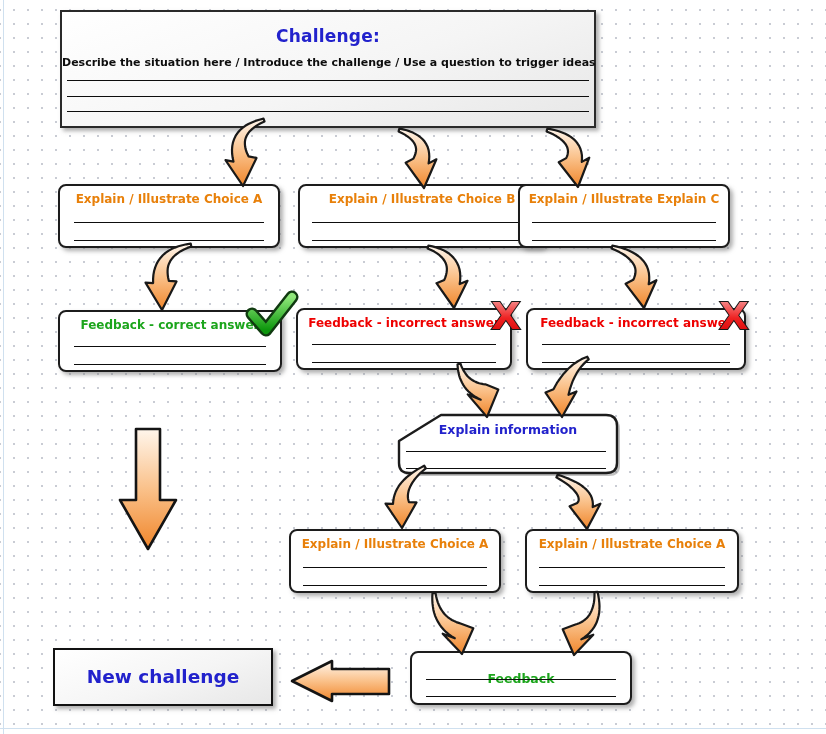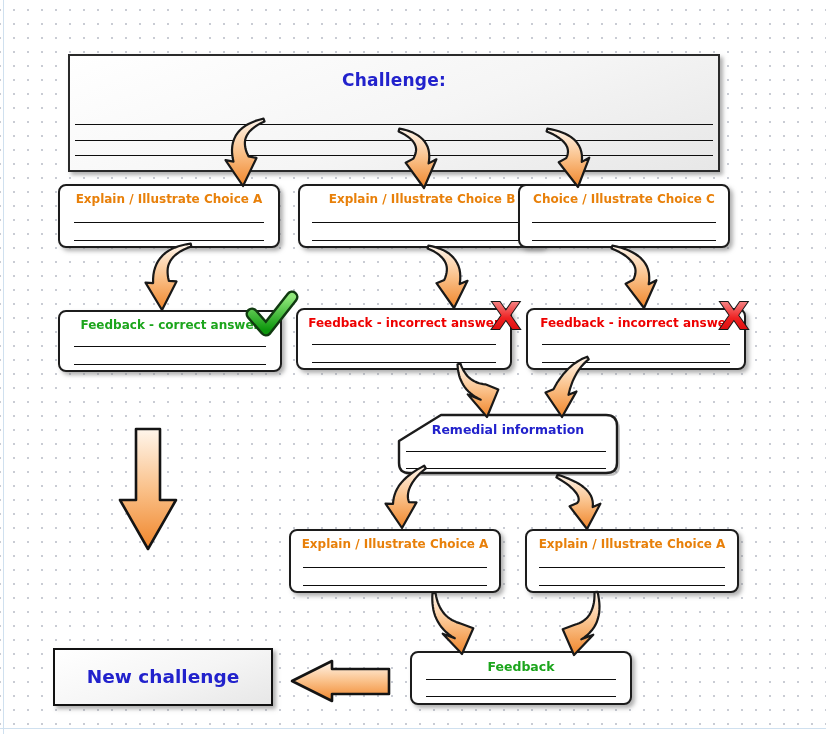--- a/index.html
+++ b/index.html
@@ -45,39 +45,40 @@
 
 <div id="canvas">
   <div class="page-edge-v"></div>
   <div class="page-edge-h"></div>
 
   <svg class="layer-shapes" width="826" height="734">
     <path d="M407,436 L441,415 L606,415 Q617,415 617,426 L617,463 Q617,473 606,473 L409,473 Q399,473 399,463 L399,441 Z" transform="translate(3,3)" fill="rgba(120,120,120,0.45)" stroke="none"></path>
     <path d="M407,436 L441,415 L606,415 Q617,415 617,426 L617,463 Q617,473 606,473 L409,473 Q399,473 399,463 L399,441 Z" fill="#ffffff" stroke="#1c1c1c" stroke-width="2.4" stroke-linejoin="round"></path>
   </svg>
 
-  <div class="shape rect" style="left:68px;top:10px;width:652px;height:118px;border-color:#2a2a2a;margin-top:44px;">
+  <div class="shape rect" style="left:60px;top:10px;width:536px;height:118px;border-color:#2a2a2a;">
     <div class="box-title" id="challenge-title" style="color:#2222CC;">Challenge:</div>
+    <div class="box-title" id="challenge-subtitle">Describe the situation here / Introduce the challenge / Use a question to trigger ideas</div>
     <div class="wline" style="left:5px;right:5px;top:68px;"></div>
     <div class="wline" style="left:5px;right:5px;top:84px;"></div>
     <div class="wline" style="left:5px;right:5px;top:99px;"></div>
   </div>
 
   <div class="shape" style="left:58px;top:184px;width:222px;height:64px;">
     <div class="box-title" style="color:#E8800A;">Explain / Illustrate Choice A</div>
     <div class="wline" style="left:14px;right:14px;top:36px;"></div>
     <div class="wline" style="left:14px;right:14px;top:54px;"></div>
   </div>
   <div class="shape" style="left:298px;top:184px;width:248px;height:64px;">
     <div class="box-title" style="color:#E8800A;">Explain / Illustrate Choice B</div>
     <div class="wline" style="left:12px;right:12px;top:36px;"></div>
     <div class="wline" style="left:12px;right:12px;top:54px;"></div>
   </div>
   <div class="shape" style="left:518px;top:184px;width:212px;height:64px;">
-    <div class="box-title" style="color:#E8800A;">Choice / Illustrate Choice C</div>
+    <div class="box-title" style="color:#E8800A;">Explain / Illustrate Explain C</div>
     <div class="wline" style="left:12px;right:12px;top:36px;"></div>
     <div class="wline" style="left:12px;right:12px;top:54px;"></div>
   </div>
 
   <div class="shape" style="left:58px;top:310px;width:224px;height:62px;">
     <div class="box-title" style="color:#1CA51C;">Feedback - correct answer</div>
     <div class="wline" style="left:14px;right:14px;top:34px;"></div>
     <div class="wline" style="left:14px;right:14px;top:52px;"></div>
   </div>
   <div class="shape" style="left:296px;top:308px;width:216px;height:62px;">
@@ -85,38 +86,38 @@
     <div class="wline" style="left:14px;right:14px;top:34px;"></div>
     <div class="wline" style="left:14px;right:14px;top:52px;"></div>
   </div>
   <div class="shape" style="left:526px;top:308px;width:220px;height:62px;">
     <div class="box-title" style="color:#EE0000;">Feedback - incorrect answer</div>
     <div class="wline" style="left:14px;right:14px;top:34px;"></div>
     <div class="wline" style="left:14px;right:14px;top:52px;"></div>
   </div>
 
   <div class="htmlbit" style="position:absolute;left:398px;top:414px;width:220px;height:60px;">
-    <div class="box-title" id="remedial-label" style="color:#2222CC;">Remedial information</div>
+    <div class="box-title" id="remedial-label" style="color:#2222CC;">Explain information</div>
     <div class="wline" style="left:8px;right:12px;top:37px;"></div>
     <div class="wline" style="left:8px;right:12px;top:54px;"></div>
   </div>
 
   <div class="shape" style="left:289px;top:529px;width:212px;height:64px;">
     <div class="box-title" style="color:#E8800A;">Explain / Illustrate Choice A</div>
     <div class="wline" style="left:12px;right:12px;top:36px;"></div>
     <div class="wline" style="left:12px;right:12px;top:54px;"></div>
   </div>
   <div class="shape" style="left:525px;top:529px;width:214px;height:64px;">
     <div class="box-title" style="color:#E8800A;">Explain / Illustrate Choice A</div>
     <div class="wline" style="left:12px;right:12px;top:36px;"></div>
     <div class="wline" style="left:12px;right:12px;top:54px;"></div>
   </div>
 
   <div class="shape" style="left:410px;top:651px;width:222px;height:54px;">
-    <div class="box-title" style="color:#1CA51C;font-size:12.5px;">Feedback</div>
+    <div class="box-title" style="color:#1CA51C;font-size:12.5px;margin-top:12px;">Feedback</div>
     <div class="wline" style="left:14px;right:14px;top:26px;"></div>
     <div class="wline" style="left:14px;right:14px;top:43px;"></div>
   </div>
 
   <div class="shape rect" style="left:53px;top:648px;width:220px;height:58px;border-color:#111;">
     <div id="newchallenge-label" style="color:#2222CC;">New challenge</div>
   </div>
 
   <svg class="layer-arrows" width="826" height="734">
     <defs>

